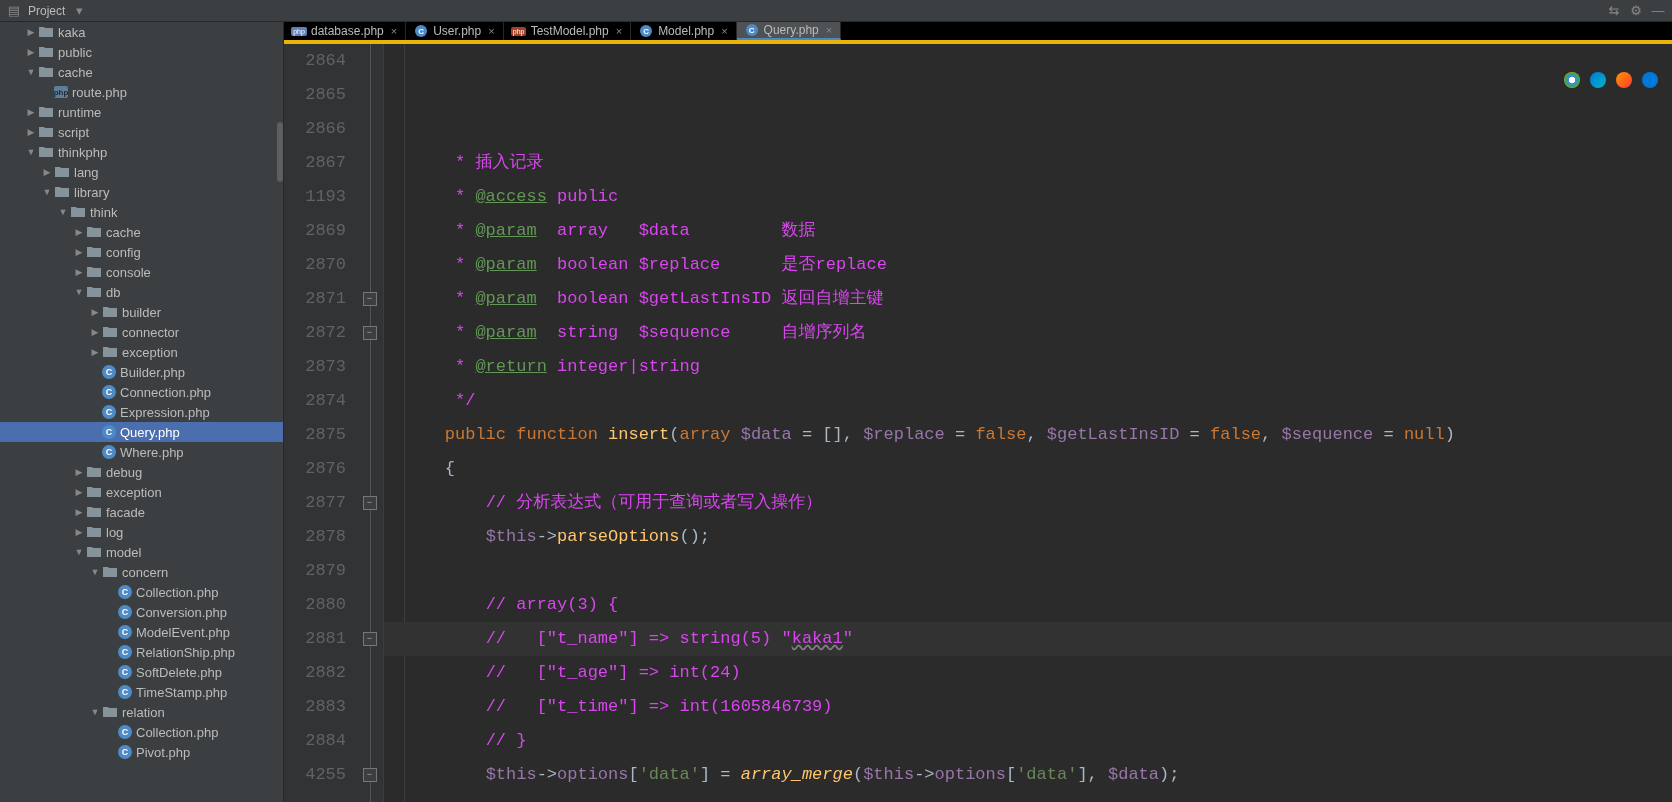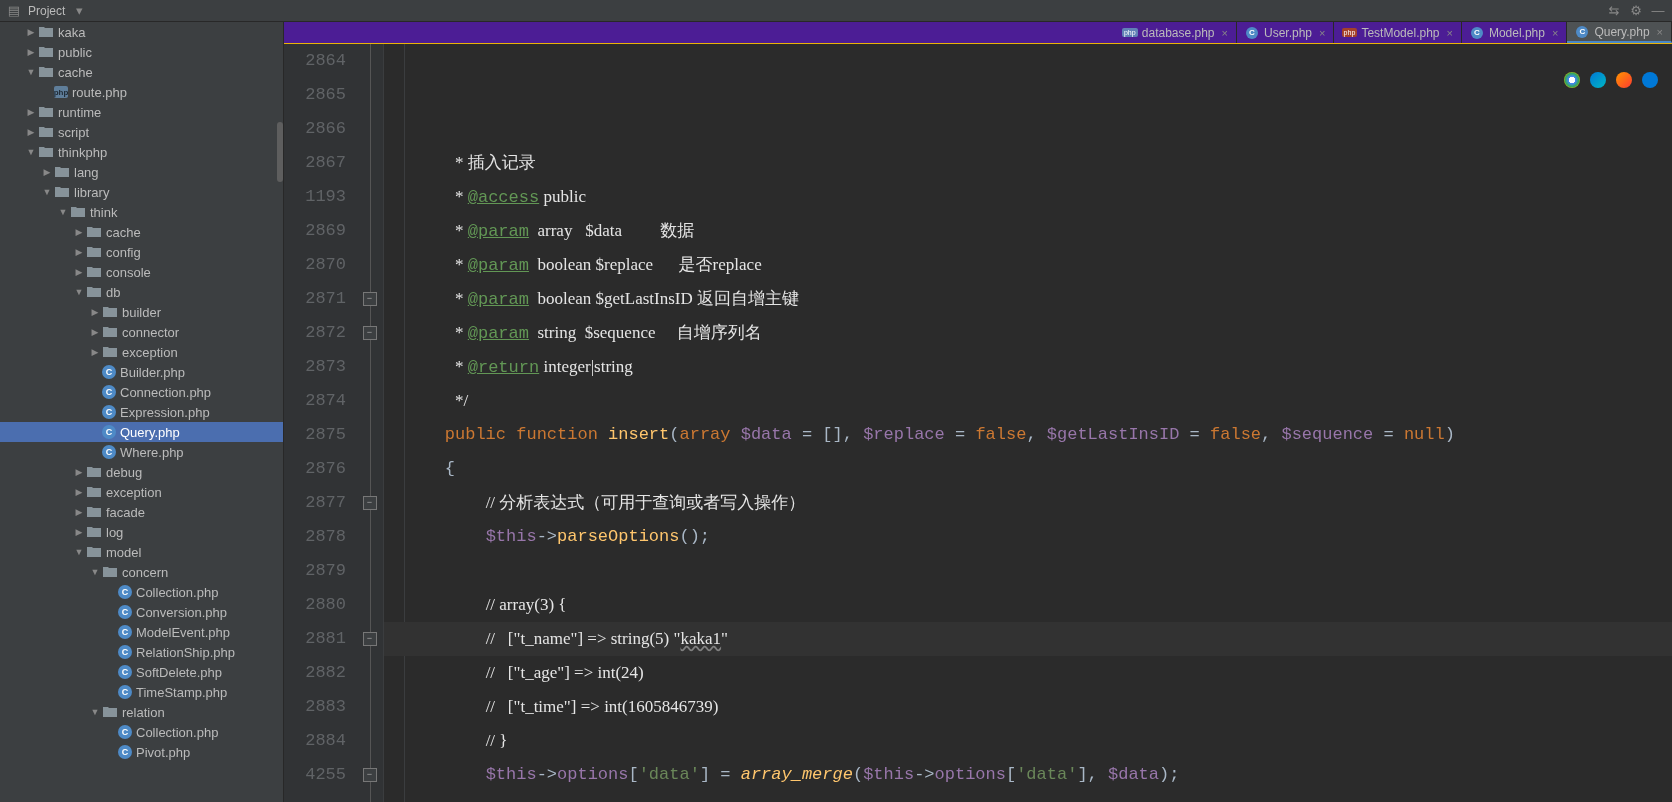--- a/index.html
+++ b/index.html
@@ -94,25 +94,24 @@
 
 .editor-area {
   flex: 1;
   display: flex;
   flex-direction: column;
   min-width: 0;
   background: #2b2b2b;
 }
 .tabs {
   height: 22px;
-  background: #4c1d95;
+  background: #000000;
   display: flex;
   align-items: stretch;
-  border-bottom: 1px solid #eab308;
-  justify-content: flex-end;
+  border-bottom: 4px solid #eab308;
 }
 .tab {
   display: flex;
   align-items: center;
   padding: 0 8px;
   gap: 5px;
   border-right: 1px solid #282828;
   color: #bbbbbb;
   font-size: 12px;
   cursor: pointer;
@@ -188,21 +187,21 @@
   z-index: 0;
 }
 .code .line span { position: relative; z-index: 1; }
 .indent-guide {
   position: absolute;
   top: 0;
   bottom: 0;
   width: 1px;
   background: #3b3d3f;
 }
-.c-comment { color: #e5e5e5; font-family: Liberation Serif, serif; }
+.c-comment { color: #d946ef; }
 .c-keyword { color: #cc7832; }
 .c-string { color: #6a8759; }
 .c-var { color: #9876aa; }
 .c-func { color: #ffc66d; }
 .c-func-ital { color: #ffc66d; font-style: italic; }
 .c-default { color: #a9b7c6; }
 .c-doc-tag { color: #629755; font-weight: normal; text-decoration: underline; }
 .c-wave { text-decoration: underline wavy #808080; }
 
 .browser-icons {

